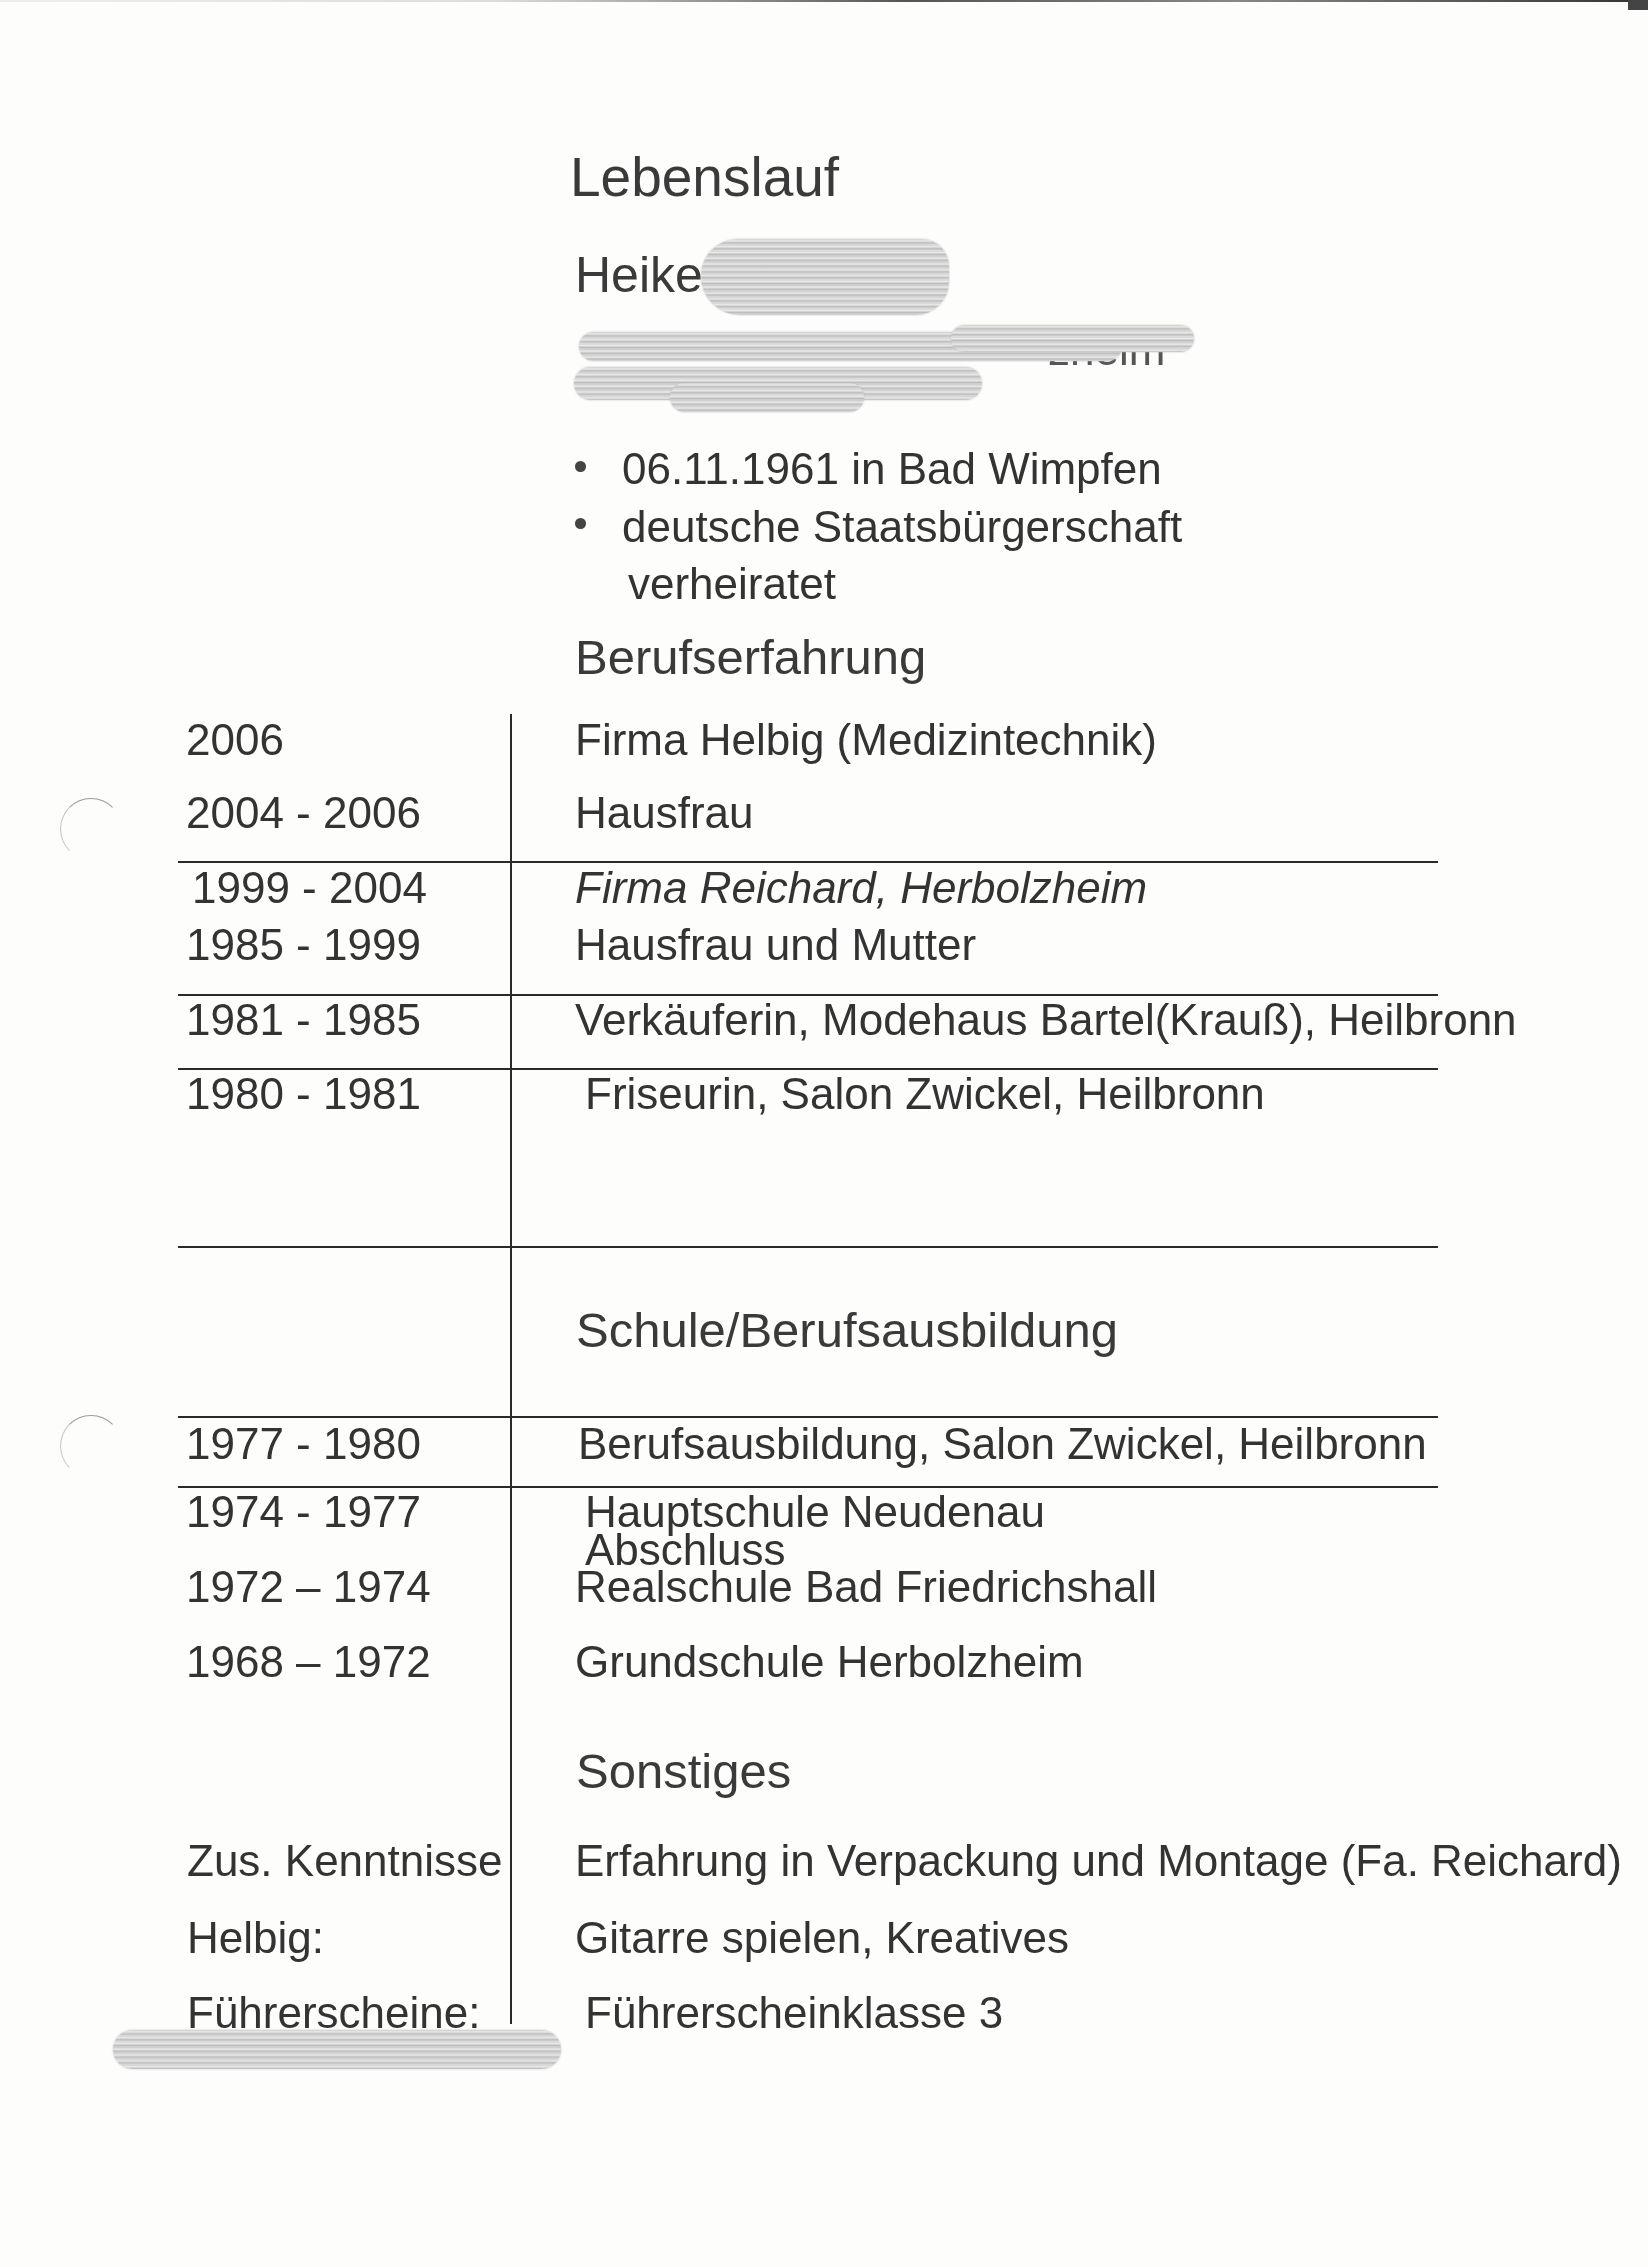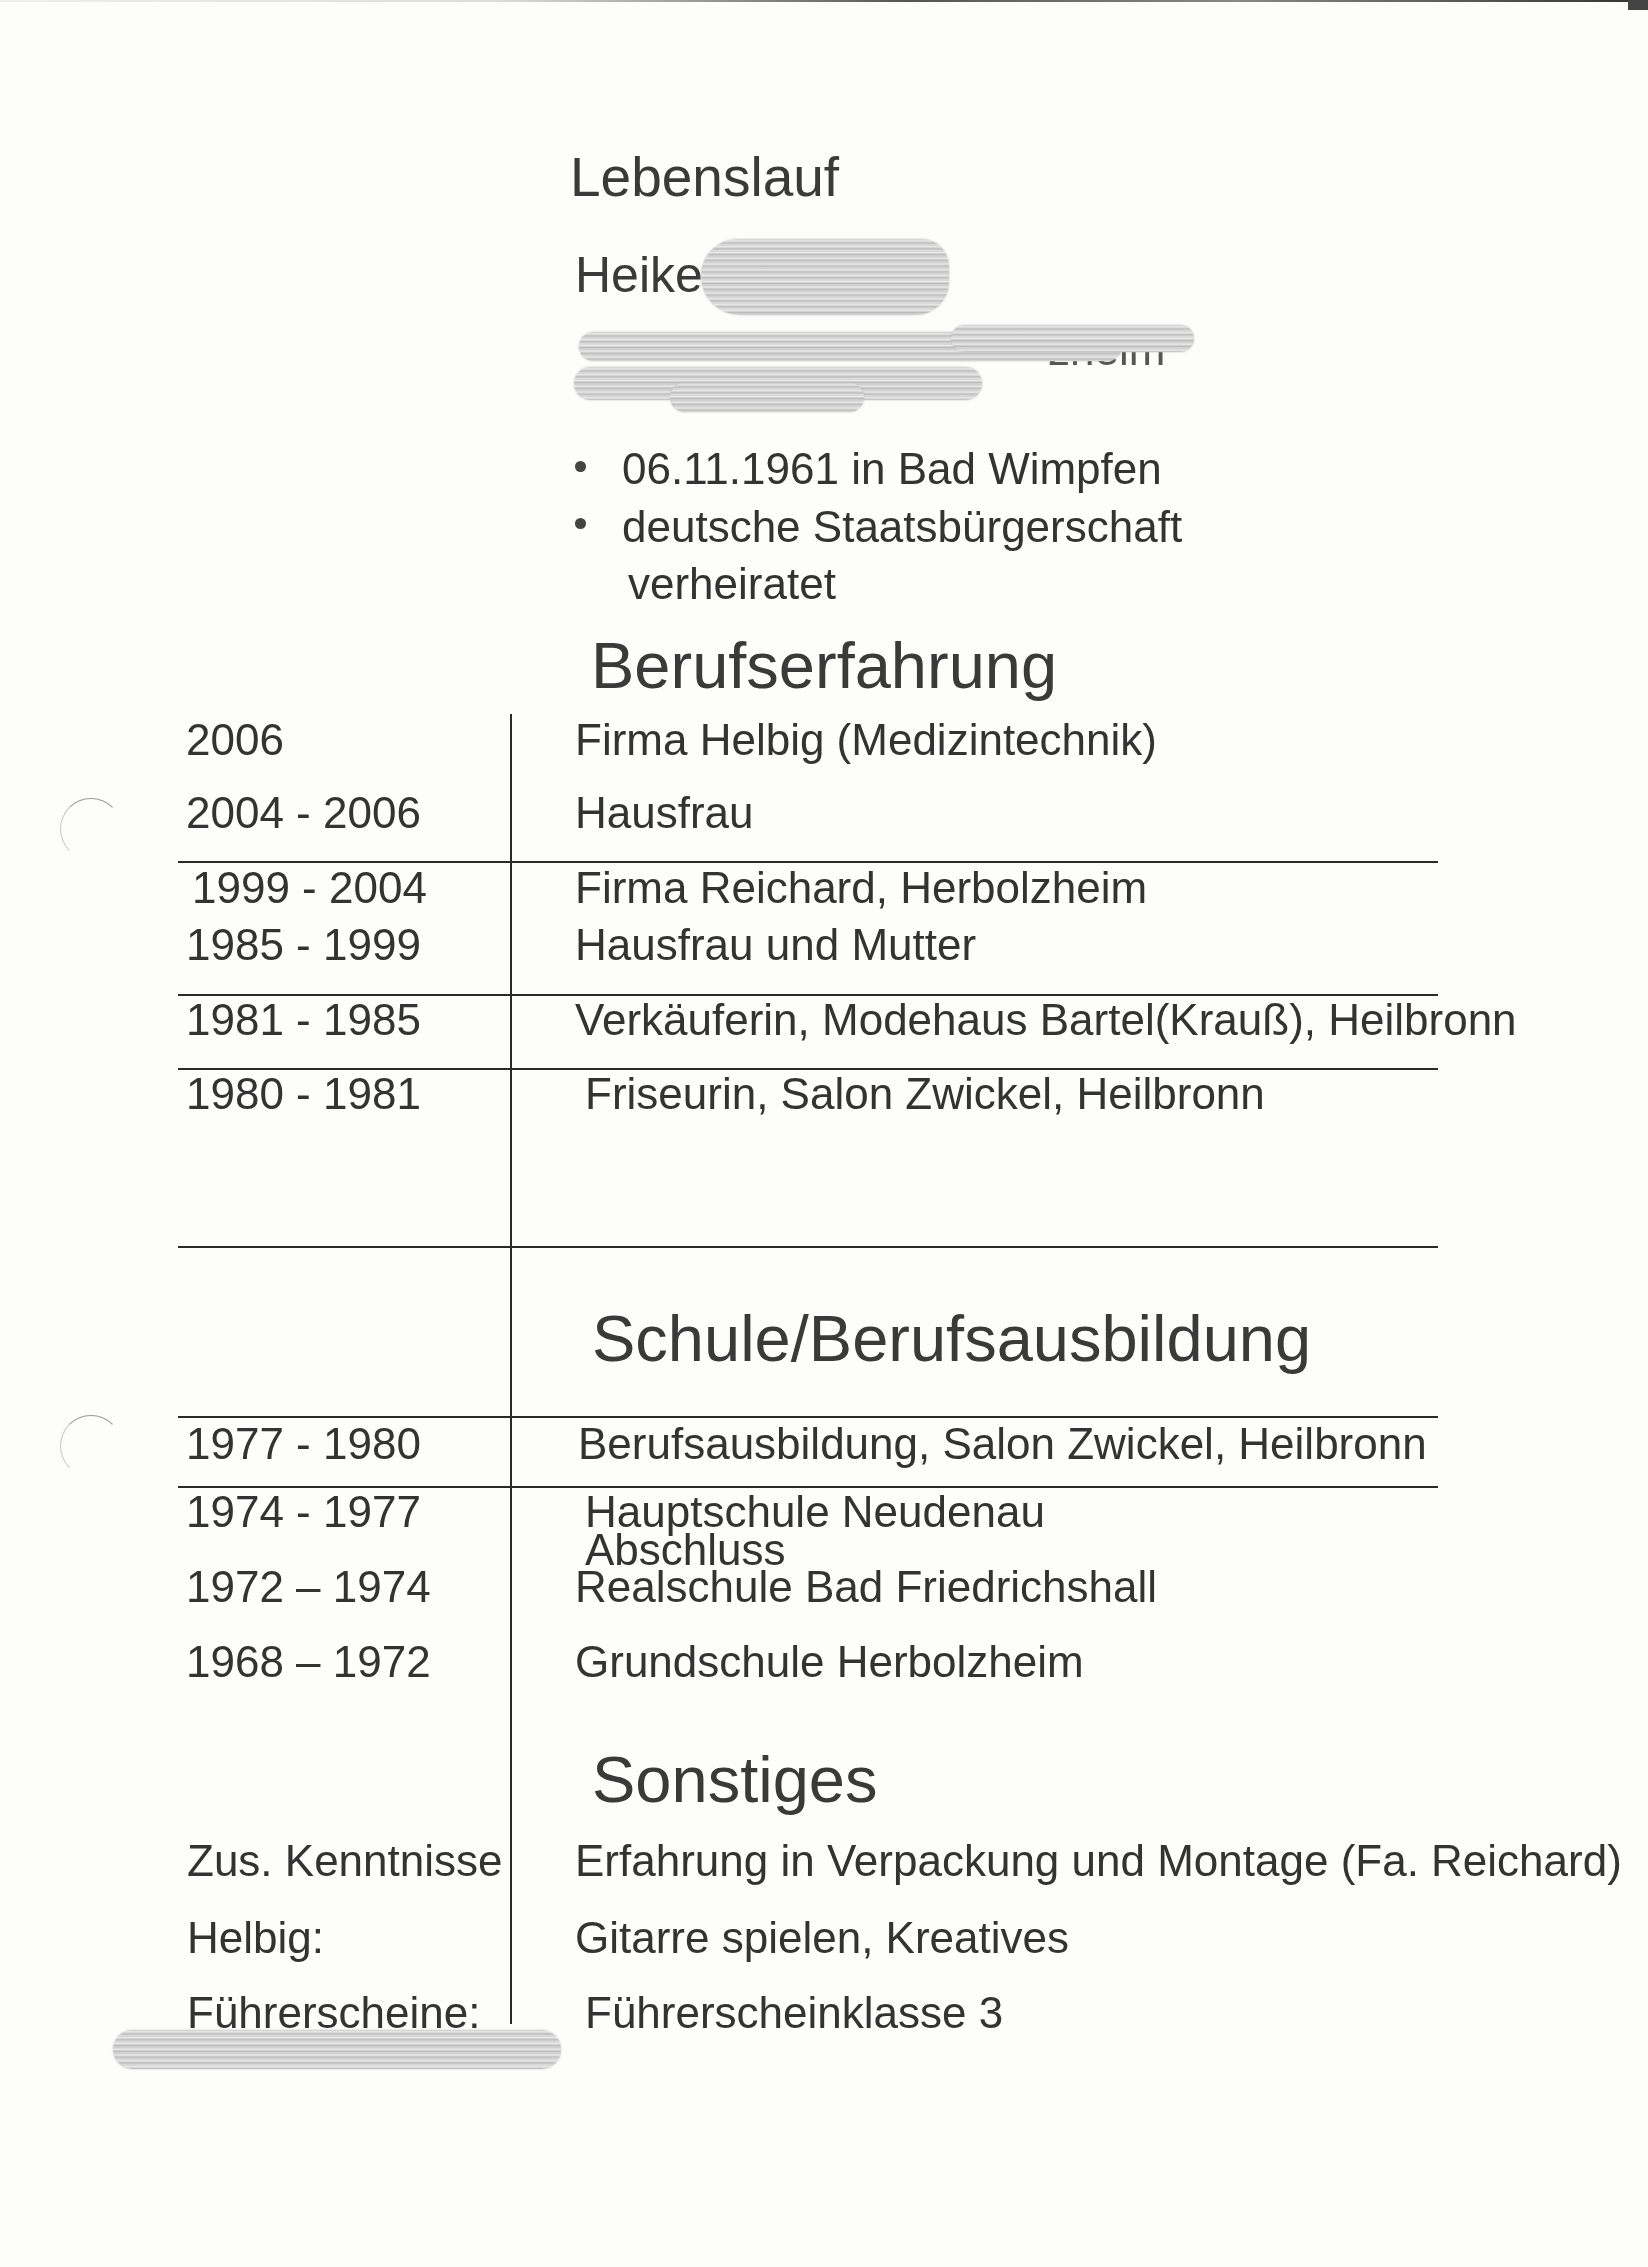--- a/index.html
+++ b/index.html
@@ -12,21 +12,21 @@
   .abs { position: absolute; white-space: nowrap; line-height: 1; }
   
   .scan-top { position: absolute; left: 0; top: 0; width: 1649px; height: 1.9px;
     background: linear-gradient(90deg, #eee 0%, #ddd 30%, #555 55%, #888 75%, #333 100%); }
   .scan-corner { position: absolute; right: 0; top: 0; width: 21.3px; height: 9.7px; background: #444; }
   .punch { position: absolute; width: 60px; height: 60px; border-radius: 50%;
     border: 1.5px solid transparent; border-top-color: #9a9a9a; border-left-color: #c5c5c5; }
   
   .title { font-size: 55px; color: #3a3a3a; }
   .name { font-size: 50px; color: #3a3a3a; }
-  .section { font-size: 65px; color: #3a3a3a; margin-left: 16px; }
+  .section { font-size: 49px; color: #3a3a3a; }
   .body { font-size: 44px; color: #333; }
   
   .redact { position: absolute; border-radius: 27px;
     background: repeating-linear-gradient(180deg, #cfcfcf 0px, #e9e9e9 1.9px, #bdbdbd 3.9px, #dcdcdc 5.8px);
     box-shadow: 0 0 1.9px #bbb; }
   
   .hline { position: absolute; height: 1.9px; background: #2a2a2a; }
   .vline { position: absolute; width: 1.9px; background: #2a2a2a; }
   .bullet { position: absolute; width: 10.7px; height: 10.7px; border-radius: 50%; background: #444; }
 </style>
@@ -64,21 +64,21 @@
 <div class="hline" style="left:178px; top:1416px; width:1260px;"></div>
 <div class="hline" style="left:178px; top:1486px; width:1260px;"></div>
 
 <div class="abs body" style="left:186px; top:718px;">2006</div>
 <div class="abs body" style="left:575px; top:718px;">Firma Helbig (Medizintechnik)</div>
 
 <div class="abs body" style="left:186px; top:791px;">2004 - 2006</div>
 <div class="abs body" style="left:575px; top:791px;">Hausfrau</div>
 
 <div class="abs body" style="left:186px; top:866px;margin-left:6px;">1999 - 2004</div>
-<div class="abs body" style="left:575px; top:866px;">Firma Reichard, Herbolzheim</div>
+<div class="abs body" style="left:575px; top:866px;font-style:italic;">Firma Reichard, Herbolzheim</div>
 
 <div class="abs body" style="left:186px; top:923px;">1985 - 1999</div>
 <div class="abs body" style="left:575px; top:923px;">Hausfrau und Mutter</div>
 
 <div class="abs body" style="left:186px; top:998px;">1981 - 1985</div>
 <div class="abs body" style="left:575px; top:998px;">Verkäuferin, Modehaus Bartel(Krauß), Heilbronn</div>
 
 <div class="abs body" style="left:186px; top:1072px;">1980 - 1981</div>
 <div class="abs body" style="left:585px; top:1072px;">Friseurin, Salon Zwickel, Heilbronn</div>
 

